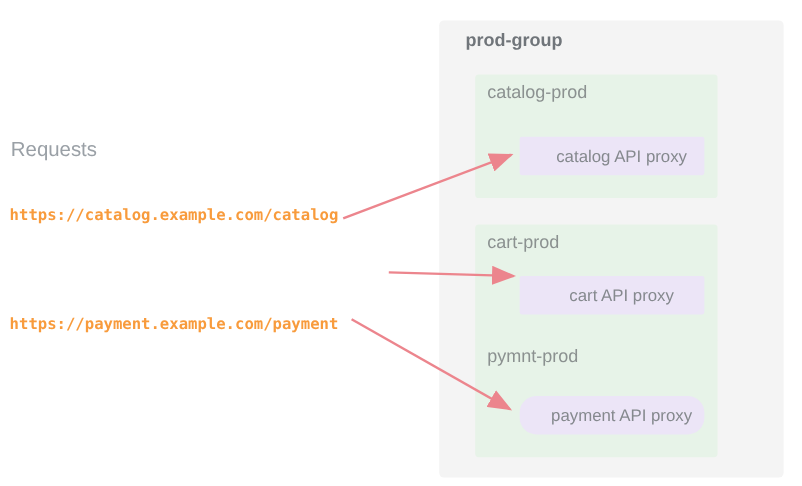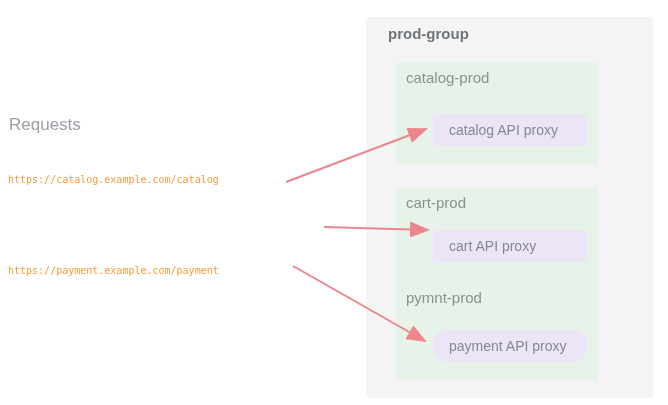--- a/index.html
+++ b/index.html
@@ -33,25 +33,26 @@
     left: 9px;
     top: 115px;
     font-size: 17px;
     color: var(--c-requests_text, #9aa0a6);
     z-index: 2;
   }
   .url {
     position: absolute;
     left: 8px;
     font-family: "DejaVu Sans Mono", monospace;
-    font-size: 10px;
+    font-size: 13px;
     line-height: 15px;
     color: var(--c-url_text, #f89b3c);
     white-space: nowrap;
     z-index: 2;
+    font-weight: bold;
   }
   .url-0 { top: 172px; }
   .url-1 { top: 219px; }
   .url-2 { top: 263px; }
   .prod-group {
     position: absolute;
     left: 366px;
     top: 17px;
     width: 287px;
     height: 381px;
@@ -90,20 +91,21 @@
     width: 154px;
     height: 32px;
     line-height: 32px;
     padding-left: 16px;
     box-sizing: border-box;
     background: var(--c-proxy_bg, #ece5f7);
     border-radius: 2px;
     font-size: 14px;
     color: var(--c-proxy_text, #85898e);
     white-space: nowrap;
+    text-align: center;
   }
   .proxy-0 { top: 52px; }
   .proxy-1 { top: 43px; }
   .proxy-2 { top: 48px; border-radius: 14px; }
 </style>
 </head>
 <body>
 
 <div class="canvas">
 

